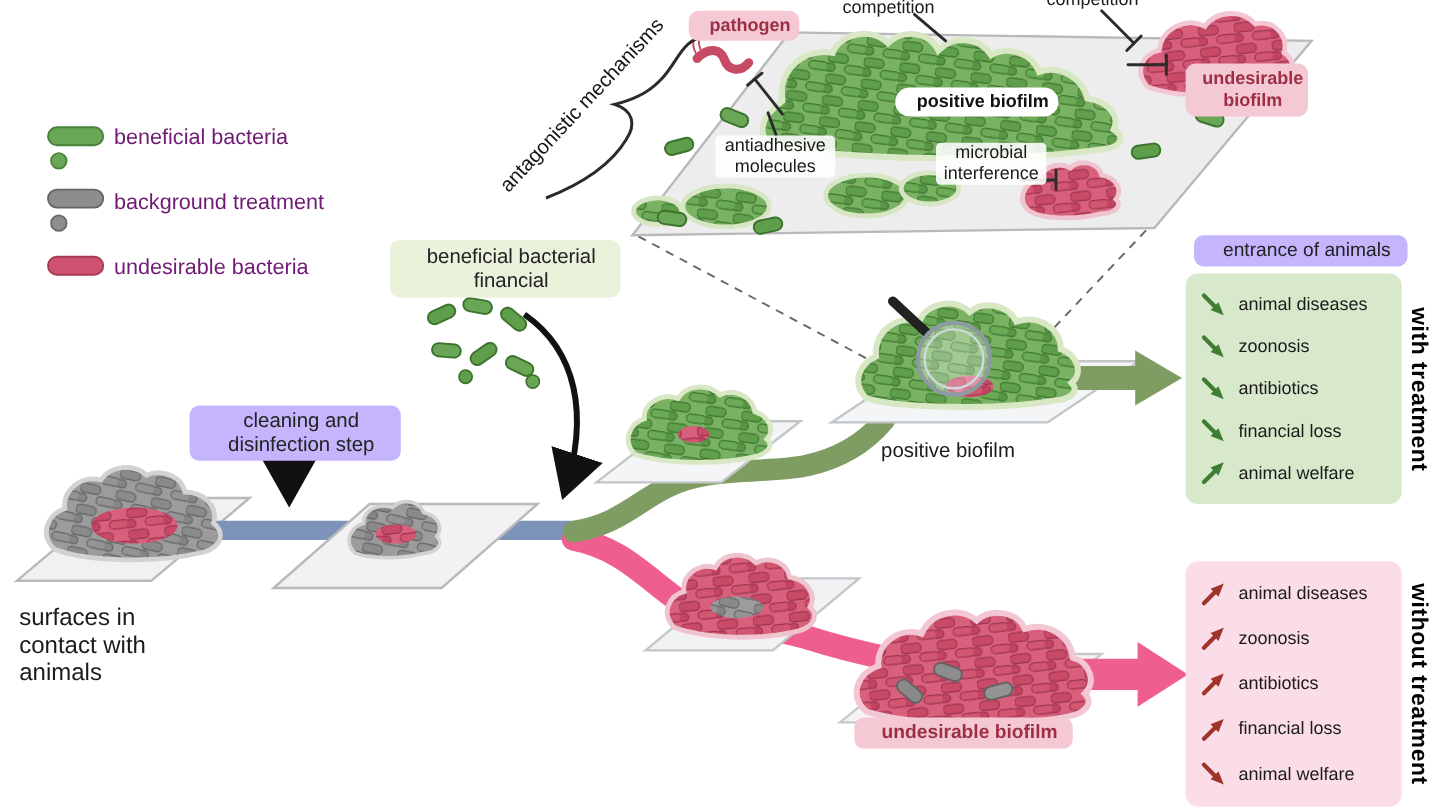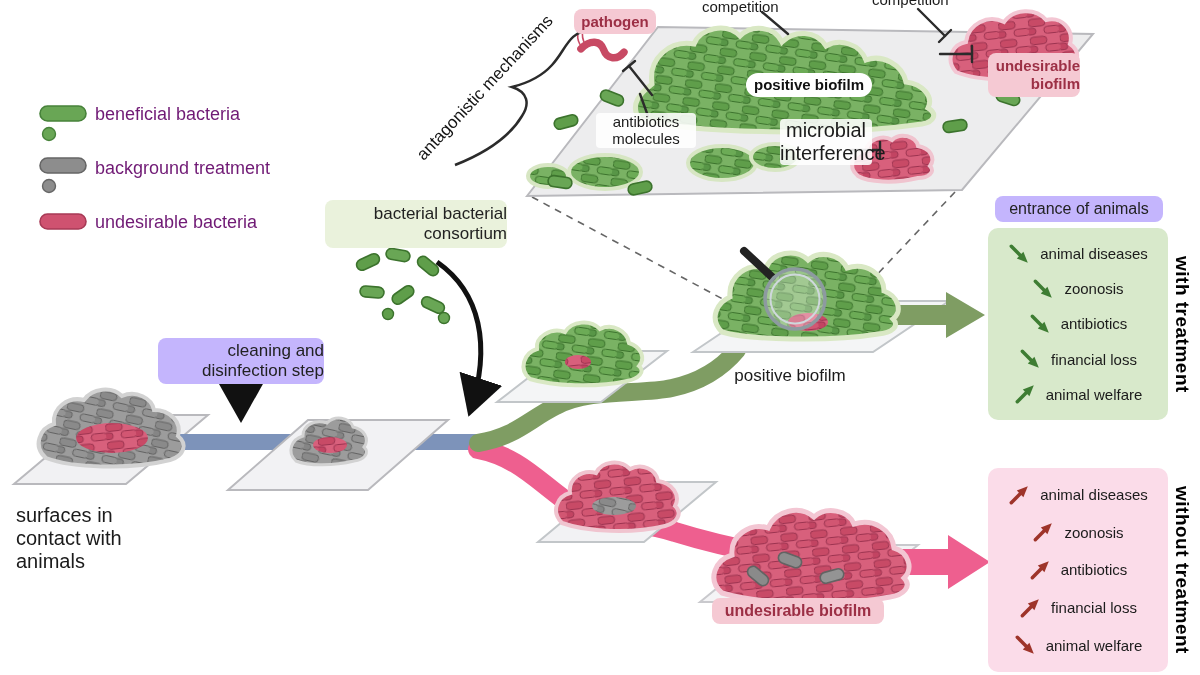--- a/index.html
+++ b/index.html
@@ -1,27 +1,27 @@
 <!DOCTYPE html>
 <html><head>
 <meta charset="utf-8">
 <style>
   html,body{margin:0;padding:0;background:#fff;}
   .canvas{position:relative;width:1200px;height:675px;overflow:hidden;background:#fff;
           font-family:"Liberation Sans",sans-serif;color:#1b1b1b;}
   .canvas svg.art{position:absolute;left:0;top:0;}
   .lbl{position:absolute;line-height:1.15;}
-  .badge{border-radius:8px;display:flex;align-items:center;justify-content:center;text-align:right;}
+  .badge{border-radius:8px;display:flex;align-items:center;justify-content:center;text-align:center;padding-left:10px;}
   .pinkbadge{background:#f5c9d3;color:#9c2f45;font-weight:bold;}
   .greenbadge{background:#eaf2dc;color:#222;}
   .bluebadge{background:#c4b5fd;color:#222;}
   .whitebadge{background:#ffffff;color:#111;font-weight:bold;border-radius:12px;}
   .legend-text{font-size:18px;color:#701a75;}
   .panel{position:absolute;border-radius:10px;display:flex;flex-direction:column;justify-content:space-around;
-         padding:8px 12px;box-sizing:border-box;align-items:center;}
+         padding:8px 12px;box-sizing:border-box;}
   .panel-green{background:#d8e9cb;}
   .panel-pink{background:#fbdce9;}
   .row{display:flex;align-items:center;gap:10px;}
   .row .tlabel{font-size:15px;color:#1b1b1b;}
   .tarrow{width:22px;height:22px;flex:0 0 22px;}
   .tarrow.down svg{transform:scaleY(-1);}
   .tarrow svg line{stroke-width:3.2;stroke-linecap:round;}
   .green-trend line{stroke:#3e7d33;} .green-trend polygon{fill:#3e7d33;}
   .red-trend line{stroke:#9e342a;} .red-trend polygon{fill:#9e342a;}
   .vtitle{position:absolute;display:flex;align-items:center;justify-content:center;
@@ -190,24 +190,24 @@
 <div class="lbl legend-text" style="left:95px;top:104px;">beneficial bacteria</div>
 <div class="lbl legend-text" style="left:95px;top:158px;">background treatment</div>
 <div class="lbl legend-text" style="left:95px;top:212px;">undesirable bacteria</div>
 
 <div class="lbl rot-mech" style="left:380px;top:78px;width:210px;">antagonistic mechanisms</div>
 <div class="lbl" style="left:702px;top:-2px;font-size:15px;">competition</div>
 <div class="lbl" style="left:872px;top:-9px;font-size:15px;">competition</div>
 <div class="lbl badge pinkbadge" style="left:574px;top:9px;width:82px;height:25px;font-size:15px;">pathogen</div>
 <div class="lbl badge whitebadge" style="left:746px;top:73px;width:126px;height:24px;font-size:15px;">positive biofilm</div>
 <div class="lbl badge pinkbadge" style="left:988px;top:53px;width:92px;height:44px;font-size:15px;line-height:1.2;">undesirable biofilm</div>
-<div class="lbl center" style="left:596px;top:113px;width:100px;font-size:15px;background:rgba(255,255,255,.88);border-radius:4px;">antibiotics molecules</div>
-<div class="lbl center" style="left:780px;top:119px;width:92px;font-size:20px;background:rgba(255,255,255,.88);border-radius:4px;">microbial interference</div>
-
-<div class="lbl badge greenbadge" style="left:325px;top:200px;width:182px;height:48px;font-size:17px;line-height:1.2;">bacterial bacterial consortium</div>
+<div class="lbl center" style="left:596px;top:113px;width:100px;font-size:15px;background:rgba(255,255,255,.88);border-radius:4px;">antiadhesive molecules</div>
+<div class="lbl center" style="left:780px;top:119px;width:92px;font-size:15px;background:rgba(255,255,255,.88);border-radius:4px;">microbial interference</div>
+
+<div class="lbl badge greenbadge" style="left:325px;top:200px;width:182px;height:48px;font-size:17px;line-height:1.2;">beneficial bacterial financial</div>
 <div class="lbl badge bluebadge" style="left:158px;top:338px;width:166px;height:46px;font-size:17px;line-height:1.2;">cleaning and disinfection step</div>
 <div class="lbl" style="left:16px;top:504px;width:162px;font-size:20px;">surfaces in contact with animals</div>
 <div class="lbl center" style="left:715px;top:366px;width:150px;font-size:17px;">positive biofilm</div>
 <div class="lbl badge pinkbadge" style="left:712px;top:598px;width:172px;height:26px;font-size:16px;">undesirable biofilm</div>
 
 <div class="lbl badge bluebadge" style="left:995px;top:196px;width:168px;height:26px;font-size:16px;">entrance of animals</div>
 
 <div class="panel panel-green" style="left:988px;top:228px;width:180px;height:192px;">
   <div class="row">
     <span class="tarrow down green-trend"><svg width="22" height="22" viewBox="0 0 20 20">

